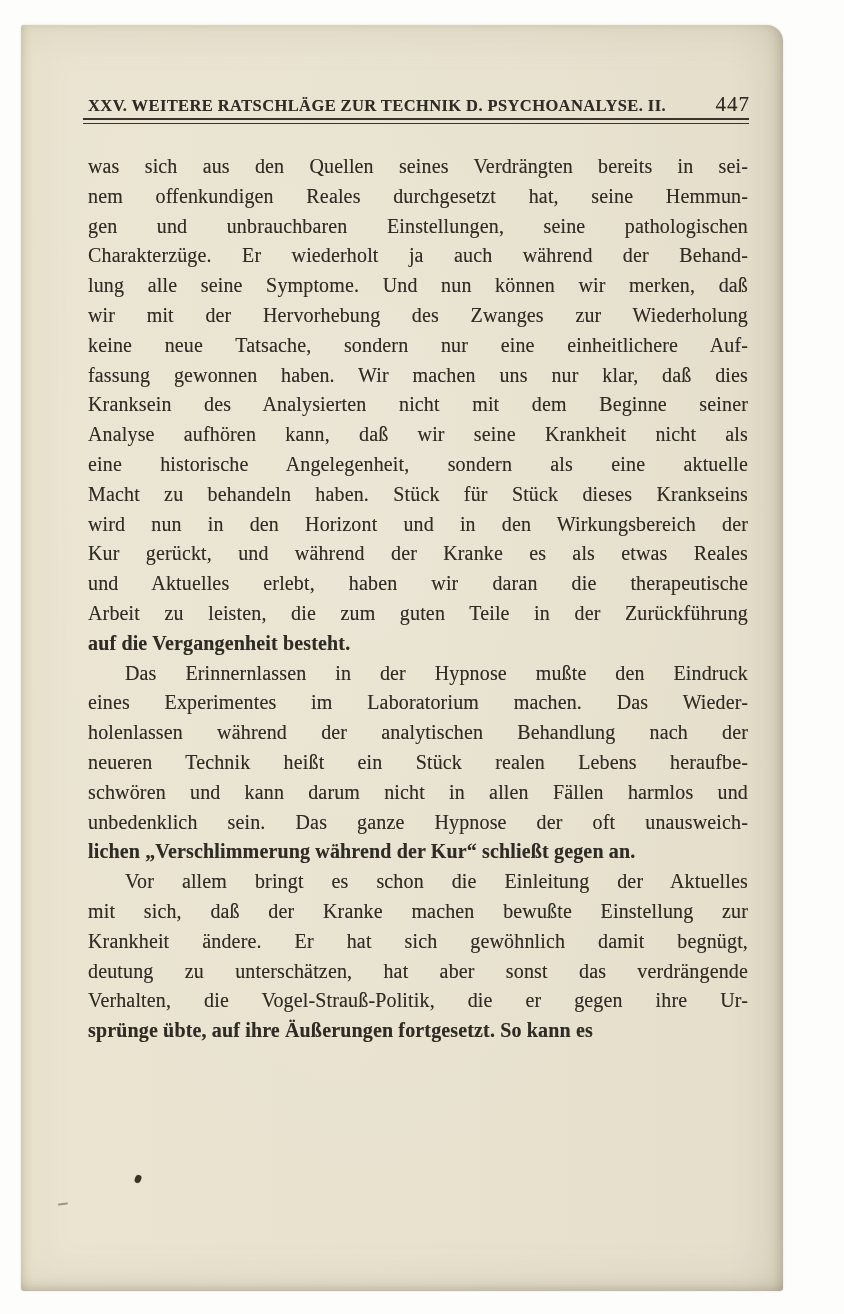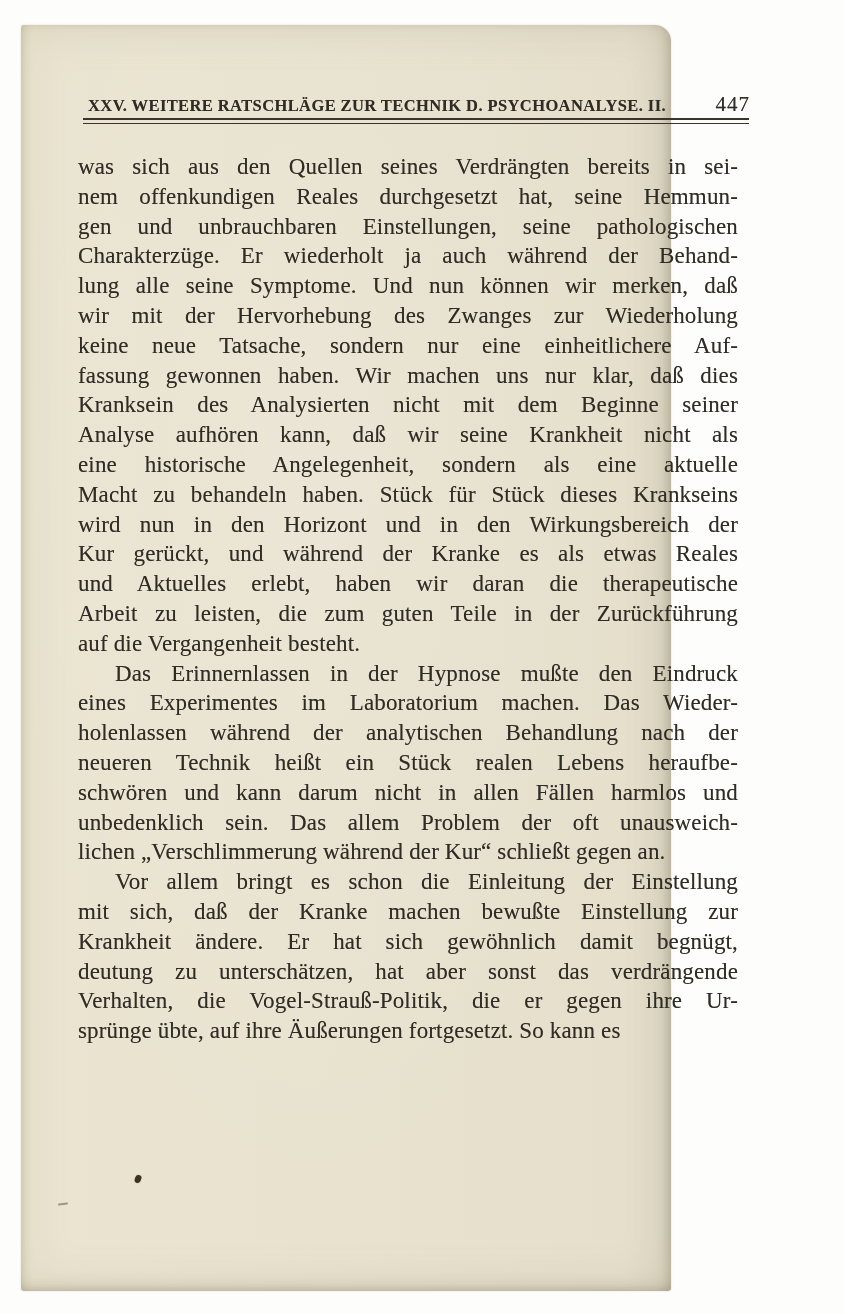--- a/index.html
+++ b/index.html
@@ -8,21 +8,21 @@
     background:#fdfdfb;
     font-family:"Liberation Serif","DejaVu Serif",serif;
     overflow:hidden;
     --paper:#e8e2cf;
     --ink:#2f2b25;
   }
   .scan{
     position:relative;width:844px;height:1314px;
   }
   .page-sheet{
-    position:absolute;left:21px;top:25px;width:650px;height:1266px;
+    position:absolute;left:21px;top:25px;width:762px;height:1266px;
     background:
       radial-gradient(ellipse at 45% 35%, rgba(255,255,255,0.12), rgba(0,0,0,0) 65%),
       linear-gradient(90deg, #f0ead4 0px, #eae4d1 26px, var(--paper) 45%, #e5dfcc 93%, #ded8c5 100%);
     background-color:var(--paper);
     box-shadow:
       inset 0 0 46px rgba(150,140,110,0.22),
       inset 7px 0 12px -7px rgba(110,100,75,0.30),
       inset -9px 0 14px -8px rgba(110,100,75,0.38),
       inset 0 -10px 16px -10px rgba(110,100,75,0.35),
       0 0 2px rgba(0,0,0,0.15);
@@ -44,35 +44,36 @@
   }
   .double-rule{
     position:absolute;left:62px;top:93px;width:666px;height:0;
     border-top:2.4px solid #3a352c;
   }
   .double-rule::after{
     content:"";display:block;margin-top:2.6px;
     border-top:1.1px solid #3a352c;
   }
   .text-block{
-    position:absolute;left:57px;top:127px;width:660px;
+    position:absolute;left:67px;top:127px;width:660px;
     color:var(--ink);
-    font-size:23px;
+    font-size:20px;
     letter-spacing:0.15px;
     text-shadow:0 0 0.5px rgba(47,43,37,0.40);
   }
   .line{
     height:29.8px;line-height:29.8px;
     text-align:justify;
     text-align-last:justify;
     white-space:nowrap;
   }
   .line.last{
     text-align-last:left;
     white-space:normal;
+    font-weight:bold;
   }
   .line.indent{
     text-indent:37px;
   }
   .ink-speck{
     position:absolute;left:114px;top:1150px;width:6px;height:8px;
     background:#3c3122;border-radius:60% 40% 55% 45%;
     transform:rotate(18deg);
     box-shadow:0 0 1px rgba(60,49,34,0.6);
   }
@@ -114,25 +115,25 @@
           <div class="line">und Aktuelles erlebt, haben wir daran die therapeutische</div>
           <div class="line">Arbeit zu leisten, die zum guten Teile in der Zurückführung</div>
           <div class="line last">auf die Vergangenheit besteht.</div>
         </div>
       <div>
           <div class="line indent">Das Erinnernlassen in der Hypnose mußte den Eindruck</div>
           <div class="line">eines Experimentes im Laboratorium machen. Das Wieder-</div>
           <div class="line">holenlassen während der analytischen Behandlung nach der</div>
           <div class="line">neueren Technik heißt ein Stück realen Lebens heraufbe-</div>
           <div class="line">schwören und kann darum nicht in allen Fällen harmlos und</div>
-          <div class="line">unbedenklich sein. Das allem Problem der oft unausweich-</div>
+          <div class="line">unbedenklich sein. Das ganze Hypnose der oft unausweich-</div>
           <div class="line last">lichen „Verschlimmerung während der Kur“ schließt gegen an.</div>
         </div>
       <div>
-          <div class="line indent">Vor allem bringt es schon die Einleitung der Einstellung</div>
+          <div class="line indent">Vor allem bringt es schon die Einleitung der Aktuelles</div>
           <div class="line">mit sich, daß der Kranke machen bewußte Einstellung zur</div>
           <div class="line">Krankheit ändere. Er hat sich gewöhnlich damit begnügt,</div>
           <div class="line">deutung zu unterschätzen, hat aber sonst das verdrängende</div>
           <div class="line">Verhalten, die Vogel-Strauß-Politik, die er gegen ihre Ur-</div>
           <div class="line last">sprünge übte, auf ihre Äußerungen fortgesetzt. So kann es</div>
         </div>
     </div>
 
     <div class="ink-speck"></div>
     <div class="ink-dash"></div>

